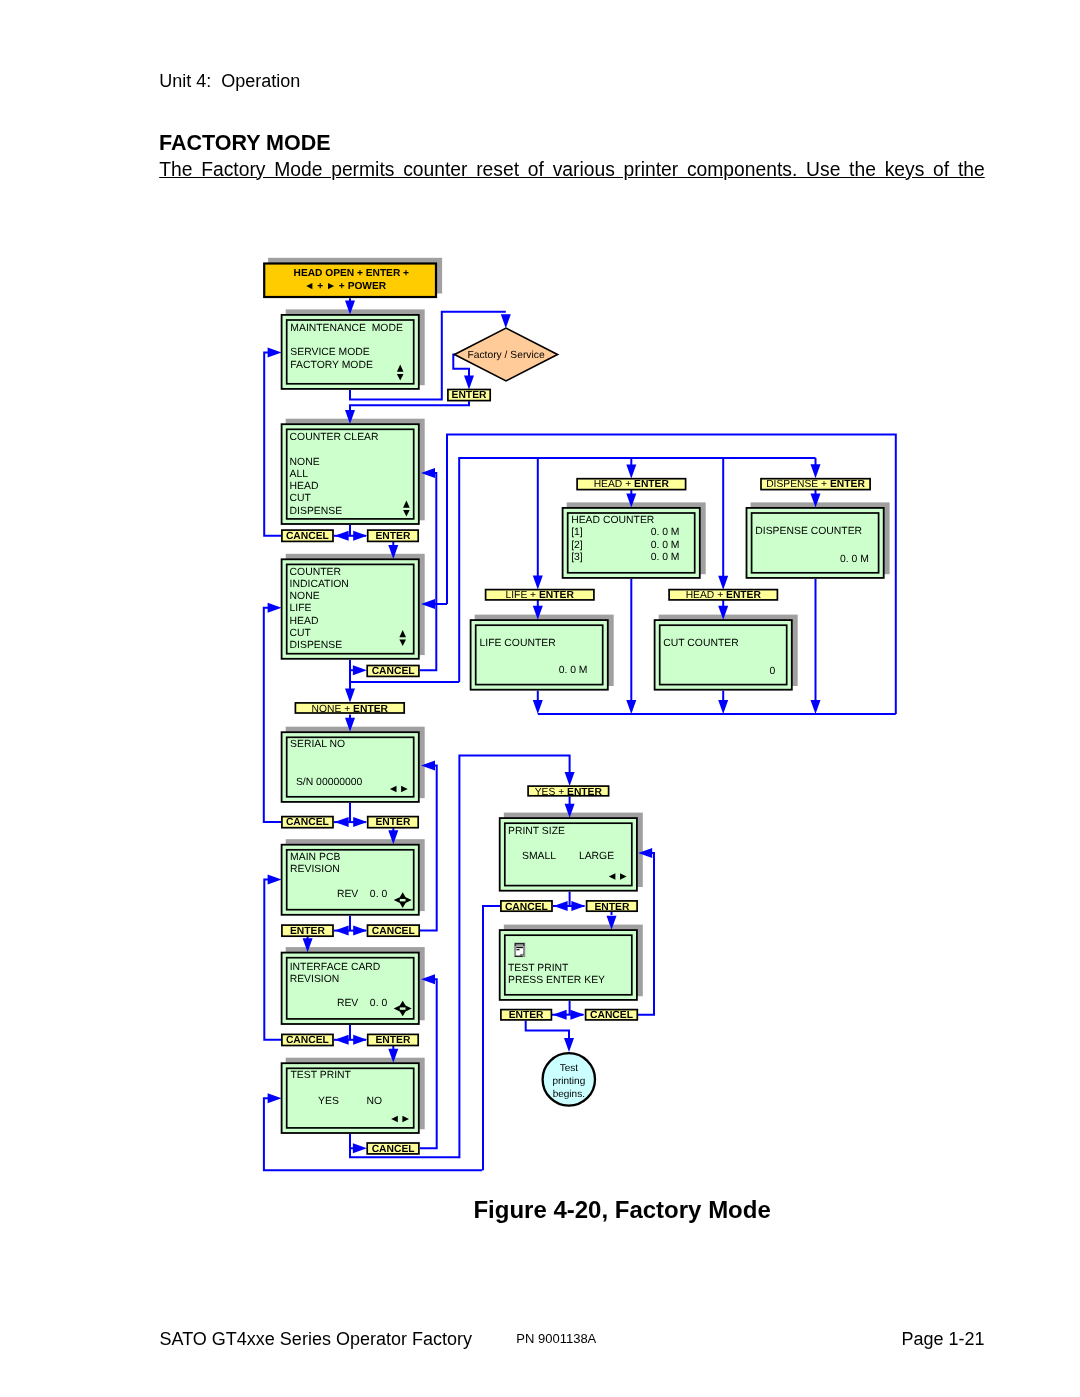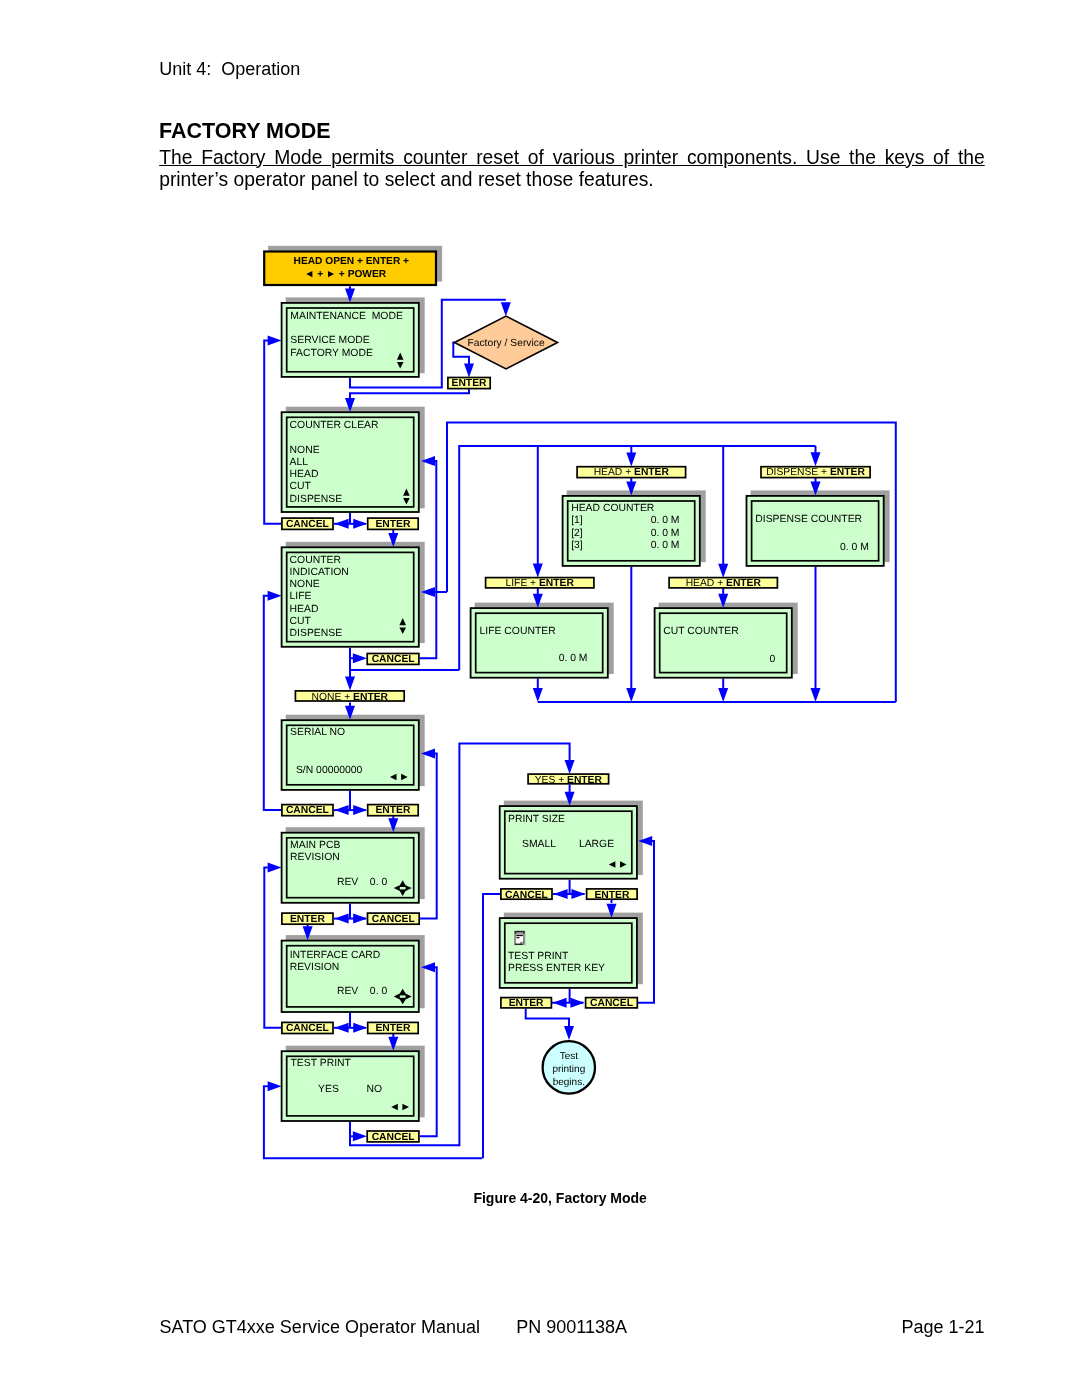--- a/index.html
+++ b/index.html
@@ -1,40 +1,39 @@
 <!DOCTYPE html>
 <html><head>
 <meta charset="utf-8">
 <title>Factory Mode</title>
 <style>
   html,body{margin:0;padding:0;background:#fff;}
   body{width:1080px;height:1397px;position:relative;overflow:hidden;
        font-family:"Liberation Sans",sans-serif;color:#000;
        -webkit-font-smoothing:antialiased;}
-  .pg{position:absolute;left:0;top:0;width:1080px;height:1088px;}
+  .pg{position:absolute;left:0;top:12px;width:1080px;height:1088px;}
   #hdr{position:absolute;left:159.3px;top:59px;font-size:18px;line-height:20px;white-space:pre;}
   #h1{position:absolute;left:159px;top:119px;font-size:21.5px;font-weight:bold;line-height:24px;}
   #p1{position:absolute;left:159.2px;top:146.5px;width:825.5px;font-size:19.3px;line-height:22.8px;
       text-align:justify;text-align-last:justify;white-space:normal;text-decoration:underline;}
   #p2{position:absolute;left:159.2px;top:169.3px;font-size:19.3px;line-height:22.8px;white-space:pre;}
-  #cap{position:absolute;left:473.4px;top:1188px;font-size:14px;font-weight:bold;line-height:20px;white-space:pre;}
+  #cap{position:absolute;left:473.4px;top:1188px;font-size:24px;font-weight:bold;line-height:20px;white-space:pre;}
   #ftm{position:absolute;left:159.5px;top:1317px;font-size:18px;line-height:20px;white-space:pre;}
-  #ftp{position:absolute;left:516.3px;top:1317px;font-size:18px;line-height:20px;white-space:pre;}
+  #ftp{position:absolute;left:516.3px;top:1317px;font-size:13px;line-height:20px;white-space:pre;}
   #ftg{position:absolute;left:901.5px;top:1317px;font-size:18px;line-height:20px;white-space:pre;}
   svg#dg{position:absolute;left:0;top:0;}
   svg text{font-family:"Liberation Sans",sans-serif;white-space:pre;text-rendering:geometricPrecision;}
 </style>
 </head>
 <body>
 
 <div class="pg">
   <div id="hdr">Unit 4:  Operation</div>
   <div id="h1">FACTORY MODE</div>
   <div id="p1">The Factory Mode permits counter reset of various printer components. Use the keys of the</div>
-  <div id="p2">printer’s operator panel to select and reset those features.</div>
   <svg id="dg" width="1080" height="1397" viewBox="0 0 1080 1397">
    <g>
     <rect x="268.1" y="245.8" width="174" height="35.7" fill="#A0A0A0"></rect>
     <rect x="285.7" y="297.4" width="139" height="75.8" fill="#A0A0A0"></rect>
     <rect x="285.7" y="406.7" width="139" height="101.6" fill="#A0A0A0"></rect>
     <rect x="285.7" y="541.8" width="139" height="101.3" fill="#A0A0A0"></rect>
     <rect x="285.7" y="714.7" width="139" height="71.5" fill="#A0A0A0"></rect>
     <rect x="285.7" y="827.2" width="139" height="71.9" fill="#A0A0A0"></rect>
     <rect x="285.7" y="935.1" width="139" height="73.2" fill="#A0A0A0"></rect>
     <rect x="285.7" y="1045.7" width="139" height="71.6" fill="#A0A0A0"></rect>
@@ -392,16 +391,16 @@
      <text x="526.1" y="1006.4" font-size="10.3" font-weight="bold" text-anchor="middle">ENTER</text>
     </g>
     <g>
      <rect x="585.6" y="997.6" width="51.7" height="10.3" fill="#FFFF99" stroke="#000" stroke-width="1.7"></rect>
      <text x="611.5" y="1006.4" font-size="10.3" font-weight="bold" text-anchor="middle">CANCEL</text>
     </g>
    </g>
   </svg>
 
   <div id="cap">Figure 4-20, Factory Mode</div>
-  <div id="ftm">SATO GT4xxe Service Operator Manual</div>
+  <div id="ftm">SATO GT4xxe Series Operator Factory</div>
   <div id="ftp">PN 9001138A</div>
   <div id="ftg">Page 1-21</div>
 </div>
 
 </body></html>

